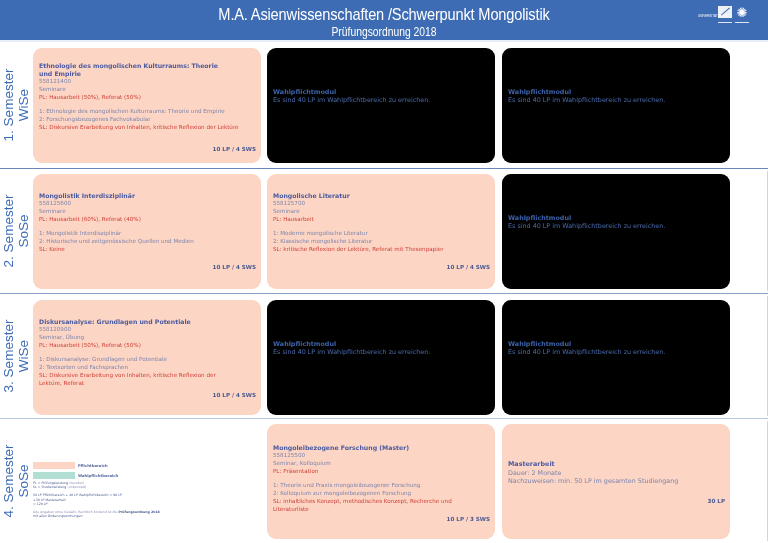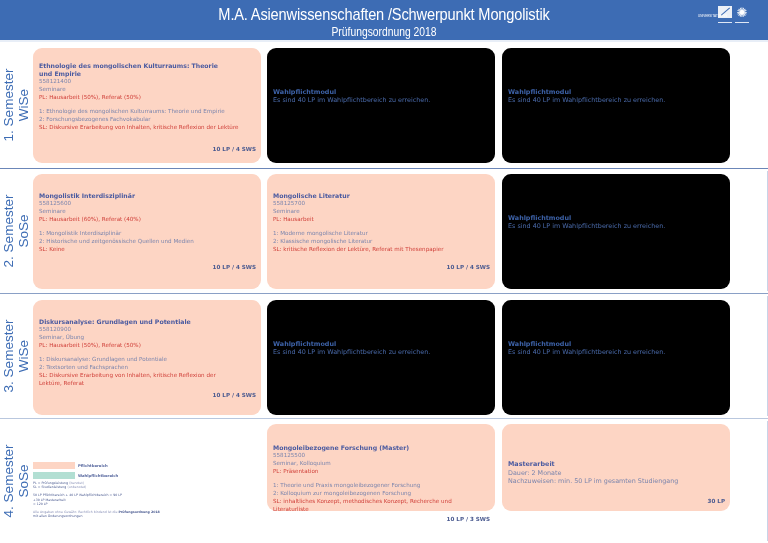--- a/index.html
+++ b/index.html
@@ -54,21 +54,21 @@
     font-family: "DejaVu Sans", sans-serif;
   }
   .card.pf { background: #fdd5c4; }
   .card.wp { background: #000000; }
   .col1 { left: 33px; width: 228px; }
   .col2 { left: 267px; width: 228px; }
   .col3 { left: 502px; width: 228px; }
   .r1 .card { top: 6px; height: 115px; }
   .r2 .card { top: 5px; height: 115px; }
   .r3 .card { top: 6px; height: 115px; }
-  .r4 .card { top: 5px; height: 87px; }
+  .r4 .card { top: 5px; height: 115px; }
 
   .card .title { font-weight: bold; color: #4a5aa0; font-size: 6.2px; line-height: 8px; }
   .card .muted { color: #7b85ad; }
   .card .red { color: #d0403a; }
   .card .gap { height: 7px; }
   .card .lp { position: absolute; right: 5px; font-weight: bold; color: #4a5a90; font-size: 5.6px; }
   .card.wp .wp-title { font-weight: bold; color: #3d62a8; font-size: 6.4px; line-height: 8.5px; }
   .card.wp .wp-text { color: #4a6aaa; font-size: 6.4px; line-height: 8.5px; }
   .card.wp .wp-body { position: absolute; left: 6px; top: 50%; transform: translateY(-50%); margin-top: -10px; }
 

